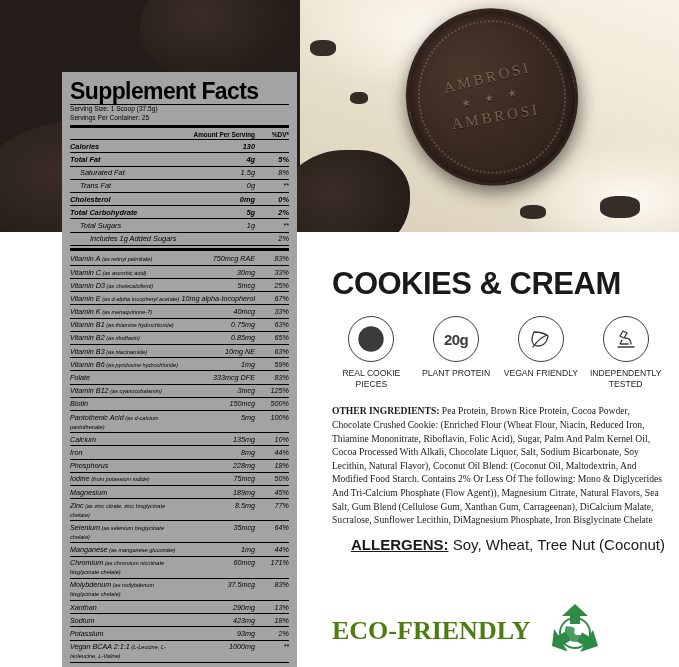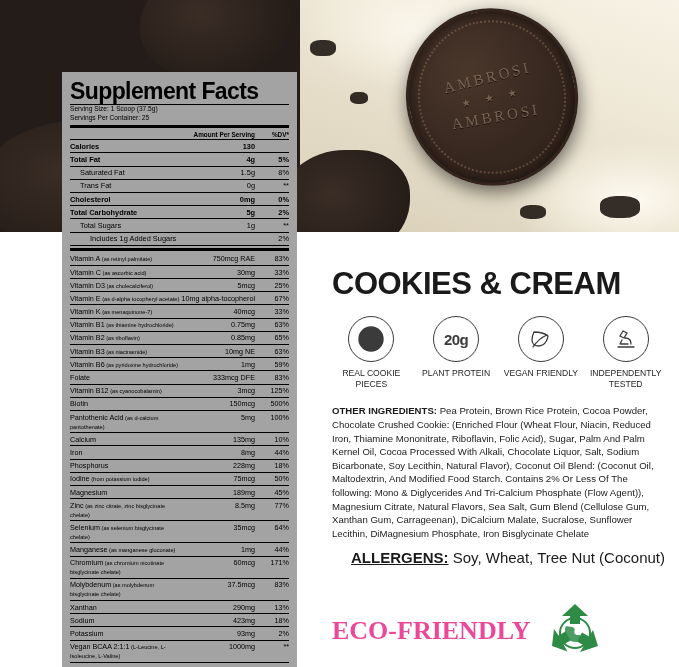--- a/index.html
+++ b/index.html
@@ -75,21 +75,21 @@
   .sf-sub { font-size: 6.6px; line-height: 1.35; }
   .rule-med { height: 3px; background: #000; margin: 2px 0; }
   .rule-hair { height: 1px; background: #000; }
   .sf-hdr {
     display: flex; justify-content: flex-end; gap: 8px;
     font-size: 6.4px; font-weight: bold; padding: 1px 0 1px 0;
   }
   .sf-hdr .amt { }
   .sf-hdr .dv { width: 26px; text-align: right; }
 
-  table.sf { width: 100%; border-collapse: collapse; font-size: 7.4px; }
+  table.sf { width: 100%; border-collapse: collapse; font-size: 7.4px; font-style: italic; }
   table.sf td { padding: 1.6px 0; vertical-align: baseline; border-bottom: 1px solid #000; }
   table.sf td.name { text-align: left; }
   table.sf td.amt { text-align: right; padding-right: 6px; white-space: nowrap; }
   table.sf td.dv { text-align: right; width: 28px; white-space: nowrap; }
   table.sf tr.bold td { font-weight: bold; }
   table.sf td.ind1 { padding-left: 10px; }
   table.sf td.ind2 { padding-left: 20px; }
   table.sf .sm { font-size: 5.6px; font-weight: normal; }
   .vitblock td { font-size: 7.2px; }
   .sf-foot { font-size: 5.6px; line-height: 1.45; margin-top: 3px; }
@@ -111,32 +111,32 @@
     border: 1.6px solid #3b3b3b; border-radius: 50%;
     display: flex; align-items: center; justify-content: center;
     color: #3b3b3b;
   }
   .badge .circ svg { display: block; }
   .badge .circ .gtext { font-weight: bold; font-size: 15px; letter-spacing: -0.5px; }
   .badge .lbl {
     font-size: 8.6px; font-weight: normal; line-height: 1.3; color: #1f1f1f;
     text-transform: uppercase;
   }
-  .ingredients { font-size: 9.6px; line-height: 1.42; color: #1a1a1a; text-align: left; }
+  .ingredients { font-size: 9.6px; line-height: 1.42; color: #1a1a1a; text-align: left; font-family: Liberation Serif, serif; }
   .ingredients .hdr { font-weight: bold; }
   .allergens { font-size: 15px; margin-top: 9px; color: #1a1a1a; margin-left: 19px; }
   .allergens .hdr { font-weight: bold; text-decoration: underline; }
 
   .eco {
     position: absolute; left: 332px; top: 600px; width: 347px; height: 62px;
     display: flex; align-items: center; gap: 14px;
   }
   .eco .txt {
     font-family: "Liberation Serif", serif;
-    font-weight: bold; font-size: 26px; letter-spacing: 0px; color: #ec4899;
+    font-weight: bold; font-size: 26px; letter-spacing: 0px; color: #4d7c0f;
   }
   .eco .logo { width: 62px; height: 58px; }
 
   
   .dotcookie circle { fill: #3b3b3b; }
 </style>
 </head>
 <body>
 
 <div class="page">

